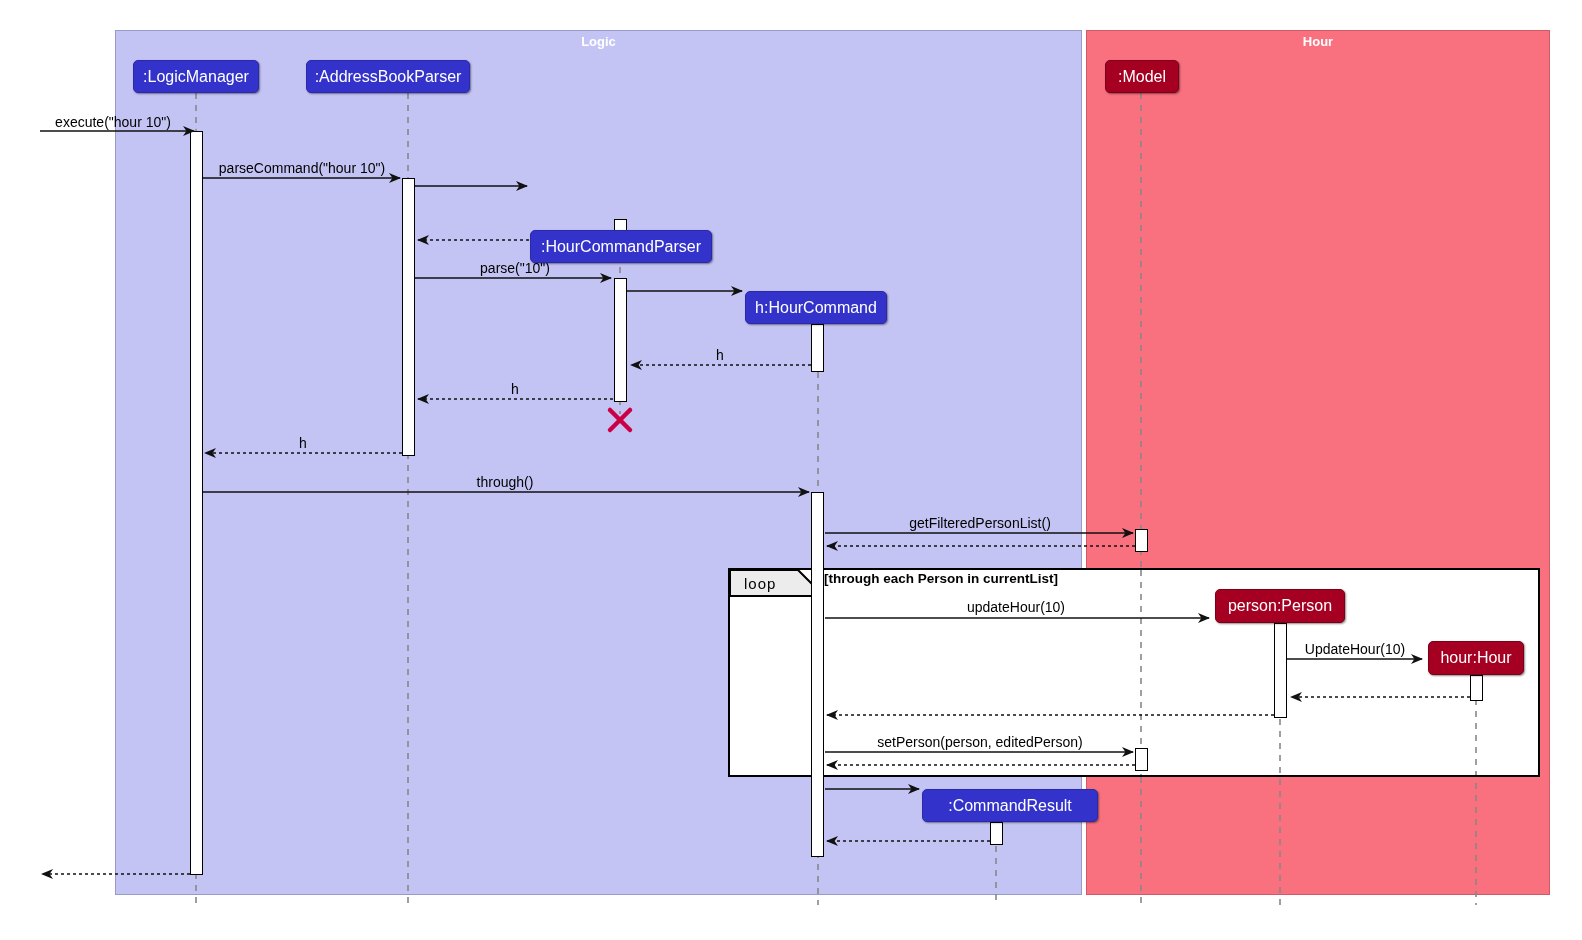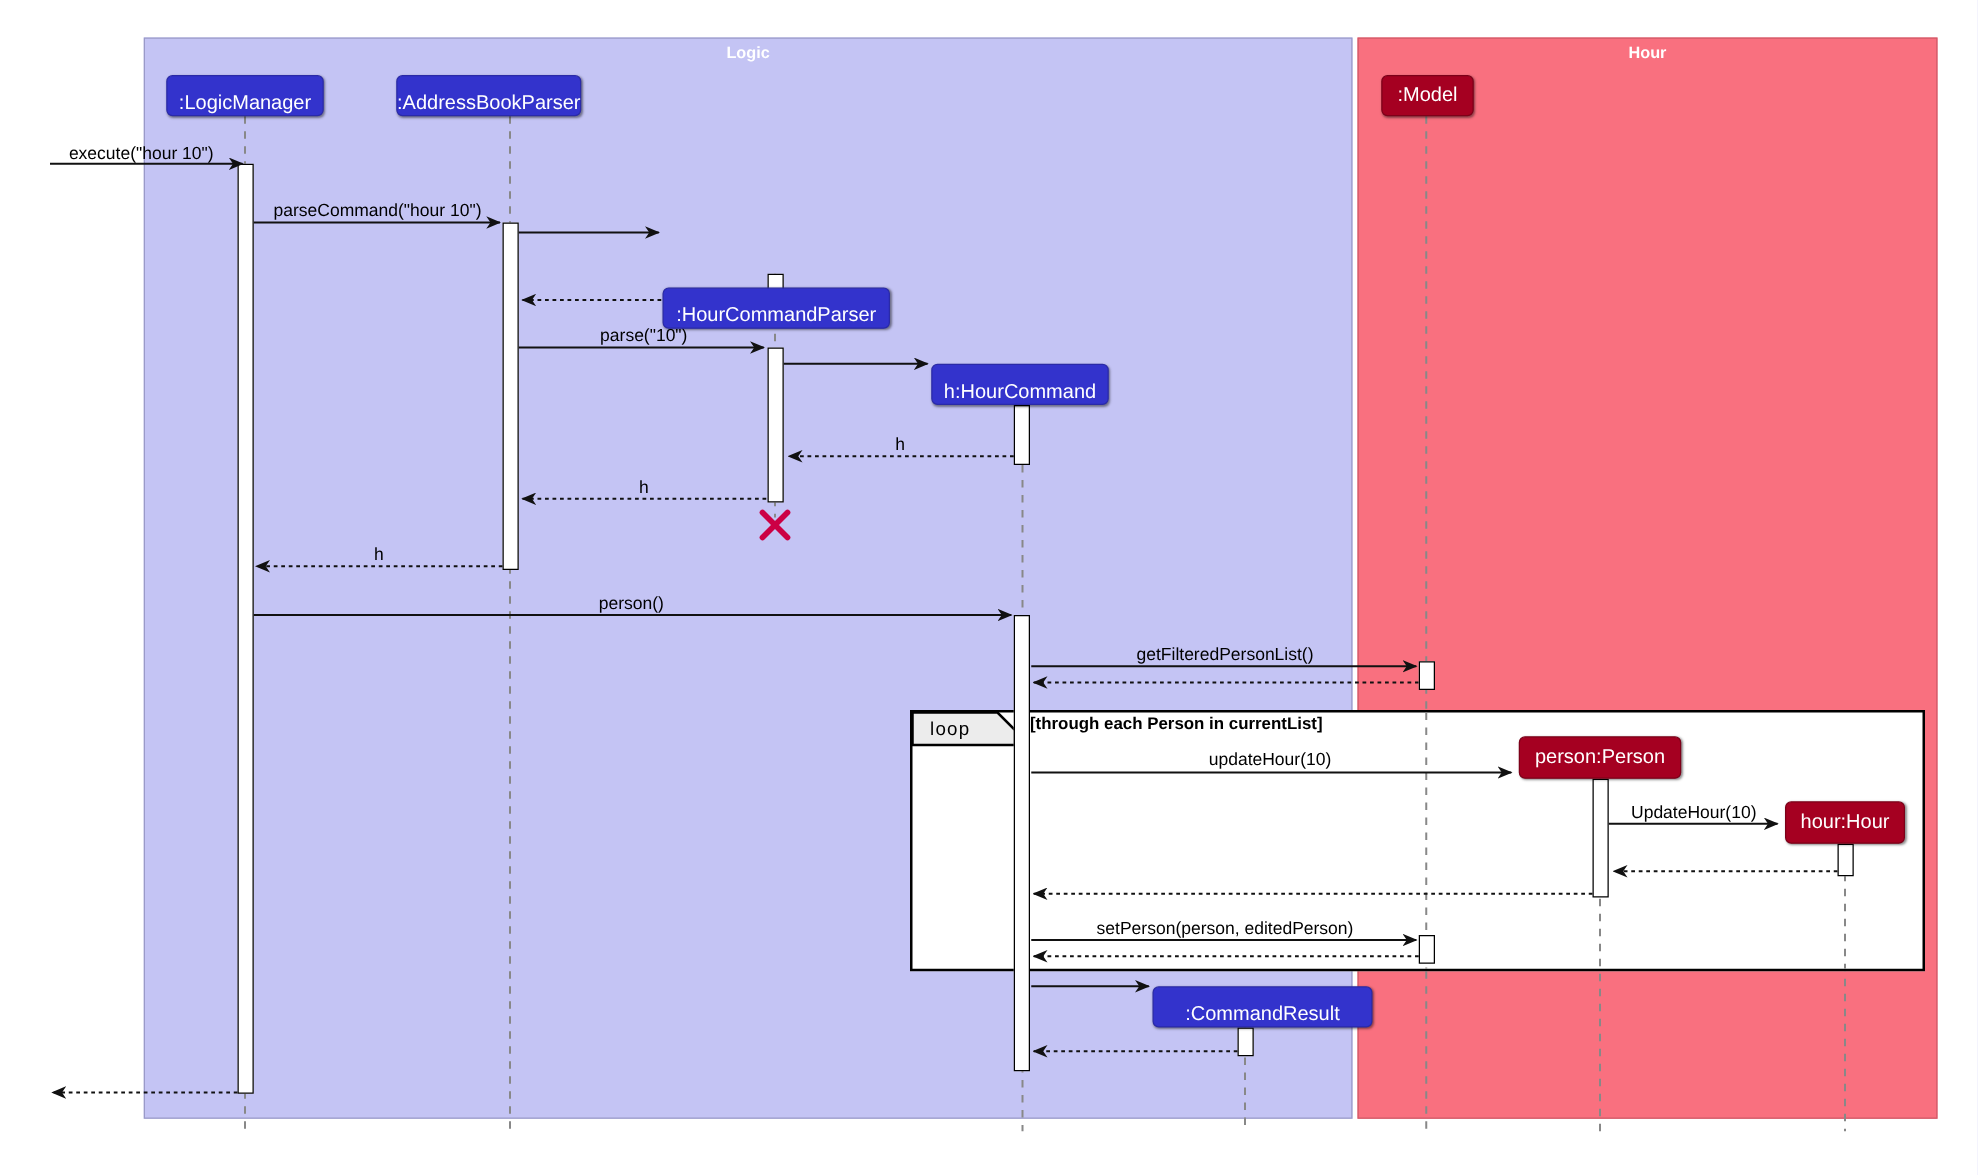--- a/index.html
+++ b/index.html
@@ -3,21 +3,21 @@
 <meta charset="utf-8">
 <style>
   html,body{margin:0;padding:0;background:#ffffff;}
   body{font-family:"Liberation Sans",sans-serif;}
   #canvas{position:relative;width:1582px;height:940px;background:#fff;overflow:hidden;}
   svg.layer{position:absolute;left:0;top:0;width:1582px;height:940px;overflow:visible;}
   
   .pbox{position:absolute;display:flex;align-items:center;justify-content:center;
         border-radius:5px;color:#ffffff;font-size:16px;white-space:nowrap;
         box-shadow:1px 1px 2px rgba(0,0,0,.45);box-sizing:border-box;}
-  .pbox.logic{background:#3333cc;border:1px solid #2a2aa8;align-items:flex-end;}
+  .pbox.logic{background:#3333cc;border:1px solid #2a2aa8;}
   .pbox.model{background:#a50021;border:1px solid #7d0019;}
   
   .frame{position:absolute;box-sizing:border-box;}
   .frame.logic{background:#c4c4f4;border:1px solid #9a9ac8;}
   .frame.model{background:#f9707f;border:1px solid #cf5a68;}
   .frame-title{position:absolute;top:3px;width:100%;text-align:center;
                color:#ffffff;font-size:13px;font-weight:bold;}
   
   .mlabel{position:absolute;font-size:14px;color:#000;white-space:nowrap;
           transform:translateX(-50%);}
@@ -90,21 +90,21 @@
       <line x1="630" y1="410" x2="610" y2="430"></line>
     </g>
   </svg>
 
   <div class="mlabel" style="left:113px;top:114px;">execute("hour 10")</div>
   <div class="mlabel" style="left:302px;top:160px;">parseCommand("hour 10")</div>
   <div class="mlabel" style="left:515px;top:260px;">parse("10")</div>
   <div class="mlabel" style="left:720px;top:347px;">h</div>
   <div class="mlabel" style="left:515px;top:381px;">h</div>
   <div class="mlabel" style="left:303px;top:435px;">h</div>
-  <div class="mlabel" style="left:505px;top:474px;">person()</div>
+  <div class="mlabel" style="left:505px;top:474px;">through()</div>
   <div class="mlabel" style="left:980px;top:515px;">getFilteredPersonList()</div>
 
   <div class="loopbox" style="left:728px;top:568px;width:812px;height:209px;"></div>
   <svg class="layer">
     <path d="M730,570 L798,570 L812,584 L812,596 L730,596 Z" fill="#ececec" stroke="#000" stroke-width="2"></path>
   </svg>
   <div class="looptab" style="left:730px;top:570px;width:82px;height:26px;
        background:transparent;border:none;">loop</div>
   <div class="loopcond" style="left:824px;top:571px;">[through each Person in currentList]</div>
 
@@ -138,21 +138,21 @@
     </g>
   </svg>
 
   <div class="mlabel" style="left:1016px;top:599px;">updateHour(10)</div>
   <div class="mlabel" style="left:1355px;top:641px;">UpdateHour(10)</div>
   <div class="mlabel" style="left:980px;top:734px;">setPerson(person, editedPerson)</div>
 
   <div class="pbox logic" style="left:133px;top:60px;width:126px;height:33px;">
     <span>:LogicManager</span>
   </div>
-  <div class="pbox logic" style="left:317px;top:60px;width:148px;height:33px;">
+  <div class="pbox logic" style="left:306px;top:60px;width:164px;height:33px;">
     <span>:AddressBookParser</span>
   </div>
   <div class="pbox logic" style="left:530px;top:186px;width:182px;height:33px;margin-top:44px;">
     <span>:HourCommandParser</span>
   </div>
   <div class="pbox logic" style="left:745px;top:291px;width:142px;height:33px;">
     <span>h:HourCommand</span>
   </div>
   <div class="pbox logic" style="left:922px;top:789px;width:176px;height:33px;">
     <span>:CommandResult</span>

